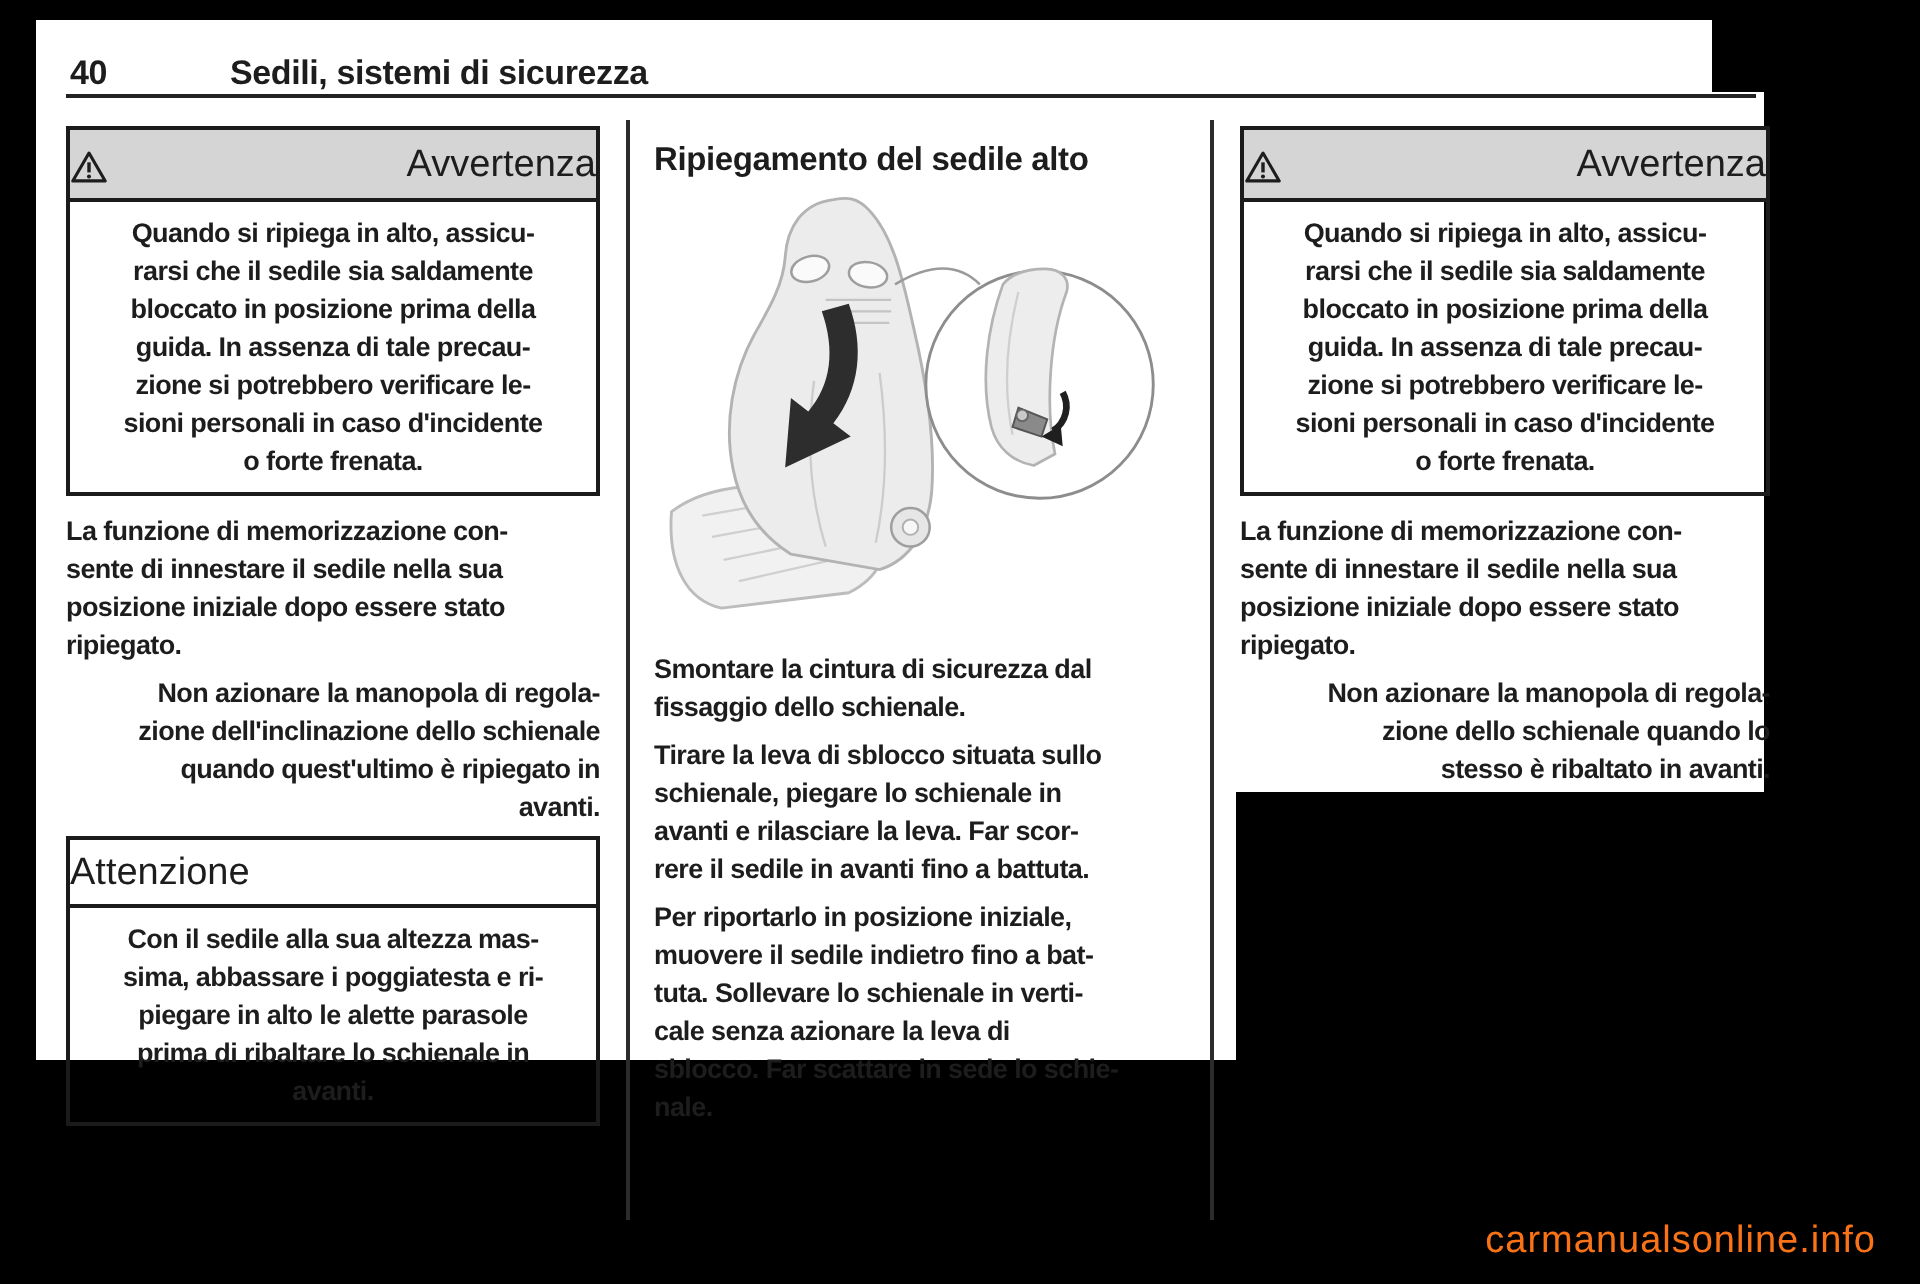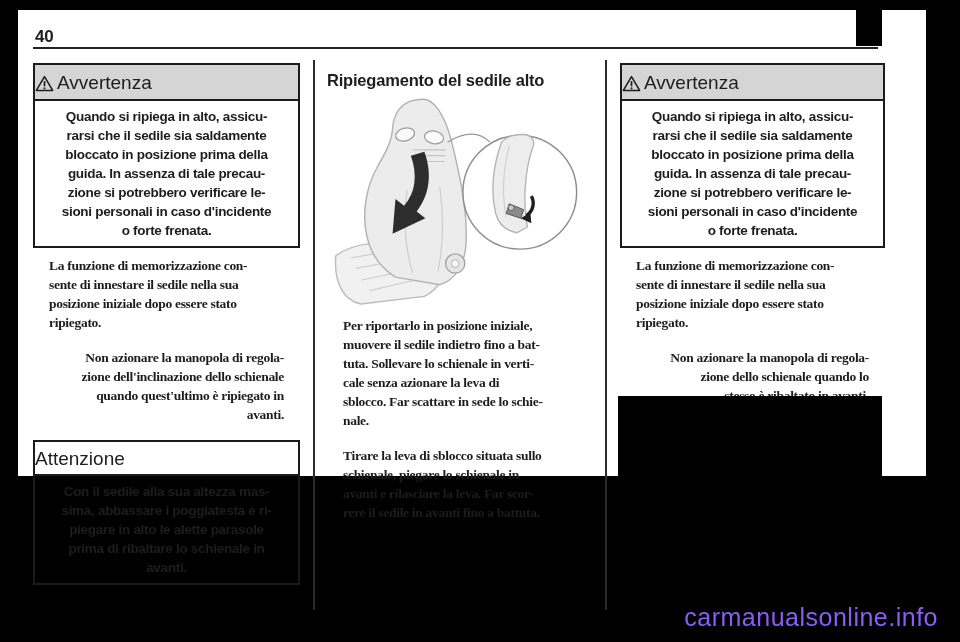--- a/index.html
+++ b/index.html
@@ -1,66 +1,67 @@
 <!DOCTYPE html>
 <html><head>
 <meta charset="utf-8">
 <style>
   html,body{margin:0;padding:0;background:#000;}
   .canvas{
     position:relative;width:960px;height:642px;background:#000;
     overflow:hidden;font-family:"Liberation Sans",sans-serif;
   }
   .page{
-    position:absolute;left:18px;top:10px;width:864px;height:466px;
-    background:#ffffff;color:#1d1d1d;padding-left:44px;
+    position:absolute;left:18px;top:10px;width:864px;height:520px;
+    background:#ffffff;color:#1d1d1d;
   }
   .corner-patch{position:absolute;left:838px;top:0;width:26px;height:36px;background:#000;}
   .black-patch{position:absolute;left:600px;top:386px;width:264px;height:214px;background:#000;z-index:5;}
   .pnum{position:absolute;left:17px;top:17px;font-size:17px;font-weight:700;letter-spacing:-0.2px;}
   .ptitle{position:absolute;left:97px;top:17px;font-size:17px;font-weight:700;letter-spacing:-0.2px;}
   .rule{position:absolute;left:15px;top:37px;width:845px;height:2px;background:#222;}
   .divider{position:absolute;top:50px;width:2px;height:550px;background:#2b2b2b;}
   .d1{left:295px;}
   .d2{left:587px;}
   .col{position:absolute;font-size:13.5px;line-height:19px;font-weight:700;letter-spacing:-0.3px;}
   .col1{left:15px;top:53px;width:267px;}
   .col2{left:309px;top:60px;width:268px;}
   .col3{left:602px;top:53px;width:265px;}
   .warnbox{border:2px solid #1b1b1b;}
   .warnbox-header{
-    height:34px;display:flex;align-items:center;justify-content:flex-start;
+    height:34px;display:flex;align-items:center;justify-content:space-between;
     border-bottom:2px solid #1b1b1b;font-size:19px;font-weight:400;letter-spacing:0;
     gap:1px;
   }
   .warnbox-header.gray{background:#d5d5d5;}
   .warnbox-header.white{background:#ffffff;height:32px;}
   .warnbox-body{padding:6px 10px 6px 10px;white-space:pre-line;text-align:center;}
-  .para{white-space:pre-line;margin:16px;font-family:Liberation Serif, serif;}
+  .para{white-space:pre-line;margin:0;}
   .col1 .m1,.col3 .m1{margin-top:8px;}
   .col1 .m2,.col3 .m2{margin-top:5px;text-align:right;}
   .col1 .mbox{margin-top:5px;}
   .heading{font-size:16.5px;font-weight:700;letter-spacing:-0.2px;margin:0;line-height:20px;}
   .figure{margin-top:4px;width:268px;height:212px;}
   .col2 .p1{margin-top:14px;}
   .col2 .p2{margin-top:5px;}
   .col2 .p3{margin-top:5px;}
   .tri-icon{display:inline-flex;margin-right:2px;position:relative;top:1px;}
   .watermark{
     position:absolute;right:22px;bottom:10px;z-index:10;
-    font-size:25px;color:#8b5cf6;letter-spacing:0.5px;font-weight:400;
+    font-size:19px;color:#f97316;letter-spacing:0.5px;font-weight:400;
   }
 </style>
 </head>
 <body>
 
 <div class="canvas">
   <div class="page">
 
     <span class="pnum">40</span>
+    <span class="ptitle">Sedili, sistemi di sicurezza</span>
     <div class="rule"></div>
 
     <div class="divider d1"></div>
     <div class="divider d2"></div>
 
     <section class="col col1">
       <div class="warnbox">
         <div class="warnbox-header gray">
           <span class="tri-icon">
             <svg viewBox="0 0 24 22" width="19" height="17">
@@ -129,30 +130,32 @@
           <path d="M184 54 C 178 78, 176 104, 181 128" stroke="#cfcfcf" stroke-width="1.2" fill="none"></path>
           <g>
             <path d="M184 114 l 15 6 l -3 9 l -15 -5 Z" fill="#8a8a8a" stroke="#555" stroke-width="1"></path>
             <circle cx="186" cy="118" r="3" fill="#c9c9c9" stroke="#666" stroke-width="1"></circle>
           </g>
           <path d="M207 106 a 15 15 0 0 1 -5 20" stroke="#1f1f1f" stroke-width="3.5" fill="none"></path>
           <path d="M196 129 l 10 -6 l 1 11 Z" fill="#1f1f1f"></path>
         </g>
       </svg>
 
+      <p class="para p1">Smontare la cintura di sicurezza dal
+fissaggio dello schienale.</p>
+      <p class="para p2">Tirare la leva di sblocco situata sullo
+schienale, piegare lo schienale in
+avanti e rilasciare la leva. Far scor-
+rere il sedile in avanti fino a battuta.</p>
       <p class="para p3">Per riportarlo in posizione iniziale,
 muovere il sedile indietro fino a bat-
 tuta. Sollevare lo schienale in verti-
 cale senza azionare la leva di
 sblocco. Far scattare in sede lo schie-
 nale.</p>
-      <p class="para p2">Tirare la leva di sblocco situata sullo
-schienale, piegare lo schienale in
-avanti e rilasciare la leva. Far scor-
-rere il sedile in avanti fino a battuta.</p>
     </section>
 
     <section class="col col3">
       <div class="warnbox">
         <div class="warnbox-header gray">
           <span class="tri-icon">
             <svg viewBox="0 0 24 22" width="19" height="17">
                 <path d="M12 2 L22.5 20 H1.5 Z" fill="none" stroke="#1d1d1d" stroke-width="2" stroke-linejoin="round"></path>
                 <line x1="12" y1="8" x2="12" y2="14.5" stroke="#1d1d1d" stroke-width="2.2"></line>
                 <circle cx="12" cy="17.2" r="1.3" fill="#1d1d1d"></circle>

